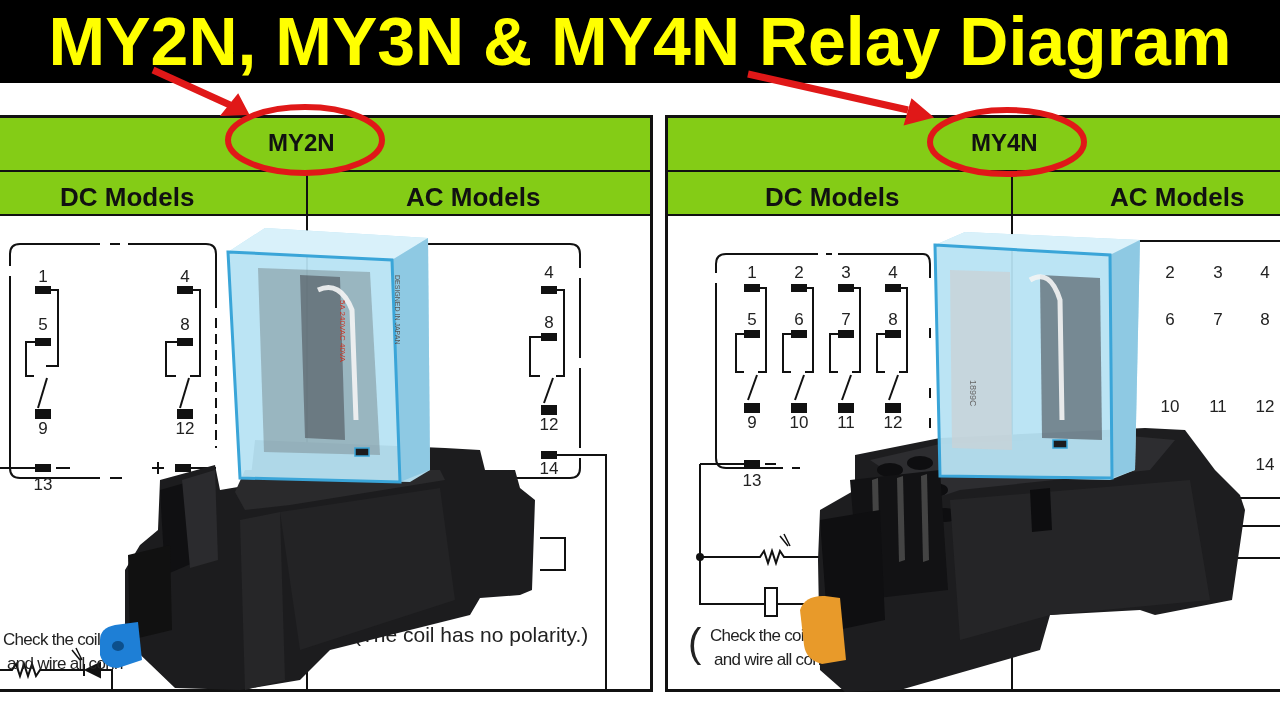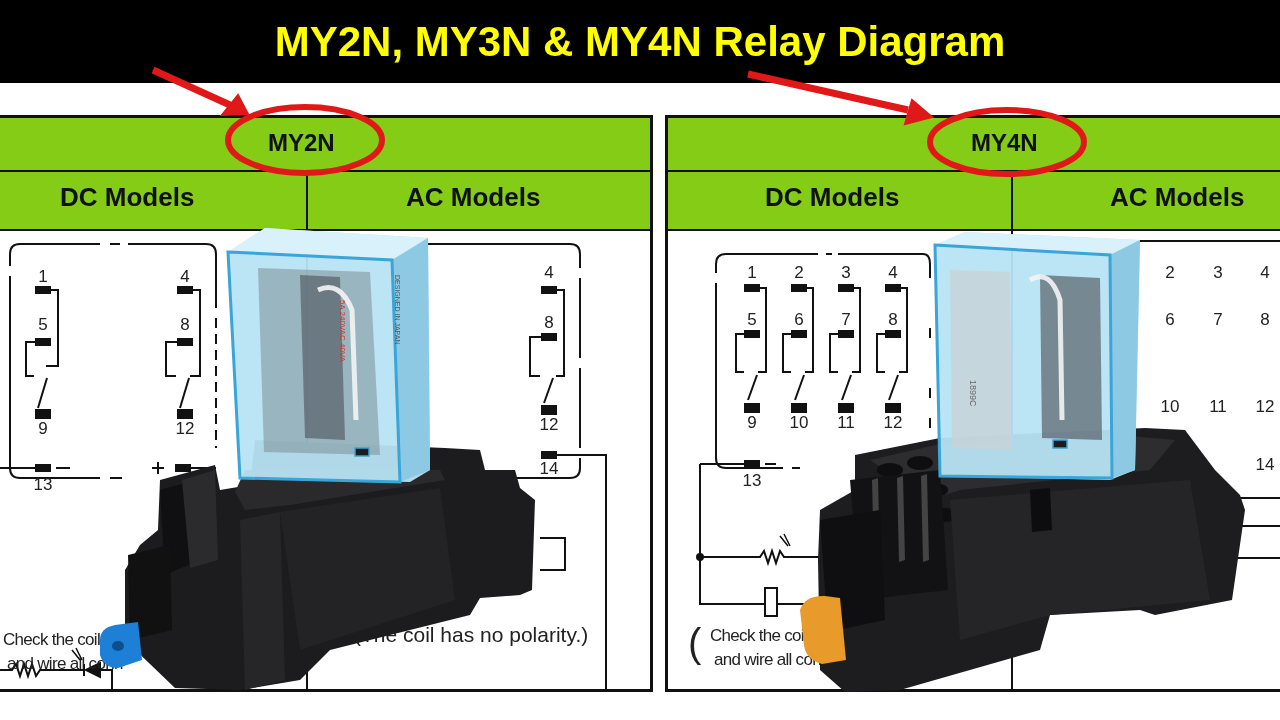--- a/index.html
+++ b/index.html
@@ -1,24 +1,24 @@
 <!DOCTYPE html>
 <html><head>
 <meta charset="utf-8">
 <style>
   html, body { margin: 0; padding: 0; }
   body { width: 1280px; height: 720px; position: relative; overflow: hidden; background: #ffffff; font-family: "Liberation Sans", sans-serif; }
   .title-bar { position: absolute; left: 0; top: 0; width: 1280px; height: 83px; background: #000000; }
-  .title-text { position: absolute; left: 0; top: 0; width: 1280px; height: 83px; line-height: 83px; text-align: center; color: #ffff00; font-weight: bold; font-size: 42px; letter-spacing: 0px; font-family: "Liberation Sans", sans-serif; }
+  .title-text { position: absolute; left: 0; top: 0; width: 1280px; height: 83px; line-height: 83px; text-align: center; color: #ffff00; font-weight: bold; font-size: 68px; letter-spacing: 0px; font-family: "Liberation Sans", sans-serif; }
   .panel { position: absolute; background: #ffffff; border: 3px solid #111; box-sizing: border-box; overflow: hidden; }
   .panel-left { left: -3px; top: 115px; width: 656px; height: 577px; }
   .panel-right { left: 665px; top: 115px; width: 620px; height: 577px; }
   .hdr-row { position: absolute; left: 0; right: 0; background: #84cc16; border-bottom: 2px solid #111; box-sizing: border-box; }
   .hdr-model { top: 0; height: 54px; }
-  .hdr-sub { top: 54px; height: 59px; }
+  .hdr-sub { top: 54px; height: 44px; }
   .hdr-label { position: absolute; font-weight: bold; color: #111; font-family: "Liberation Sans", sans-serif; white-space: nowrap; }
   .model-label { font-size: 24px; top: 11px; }
   .sub-label { font-size: 26px; top: 10px; }
   .col-divider { position: absolute; top: 54px; bottom: 0; width: 2px; background: #111; }
   .note { position: absolute; font-size: 17px; color: #222; letter-spacing: -0.7px; line-height: 24px; white-space: nowrap; }
   .note-ac { position: absolute; font-size: 21px; color: #222; white-space: nowrap; }
   svg { position: absolute; left: 0; top: 0; }
   .overlay { position: absolute; left: 0; top: 0; width: 1280px; height: 720px; pointer-events: none; }
 </style>
 </head>

